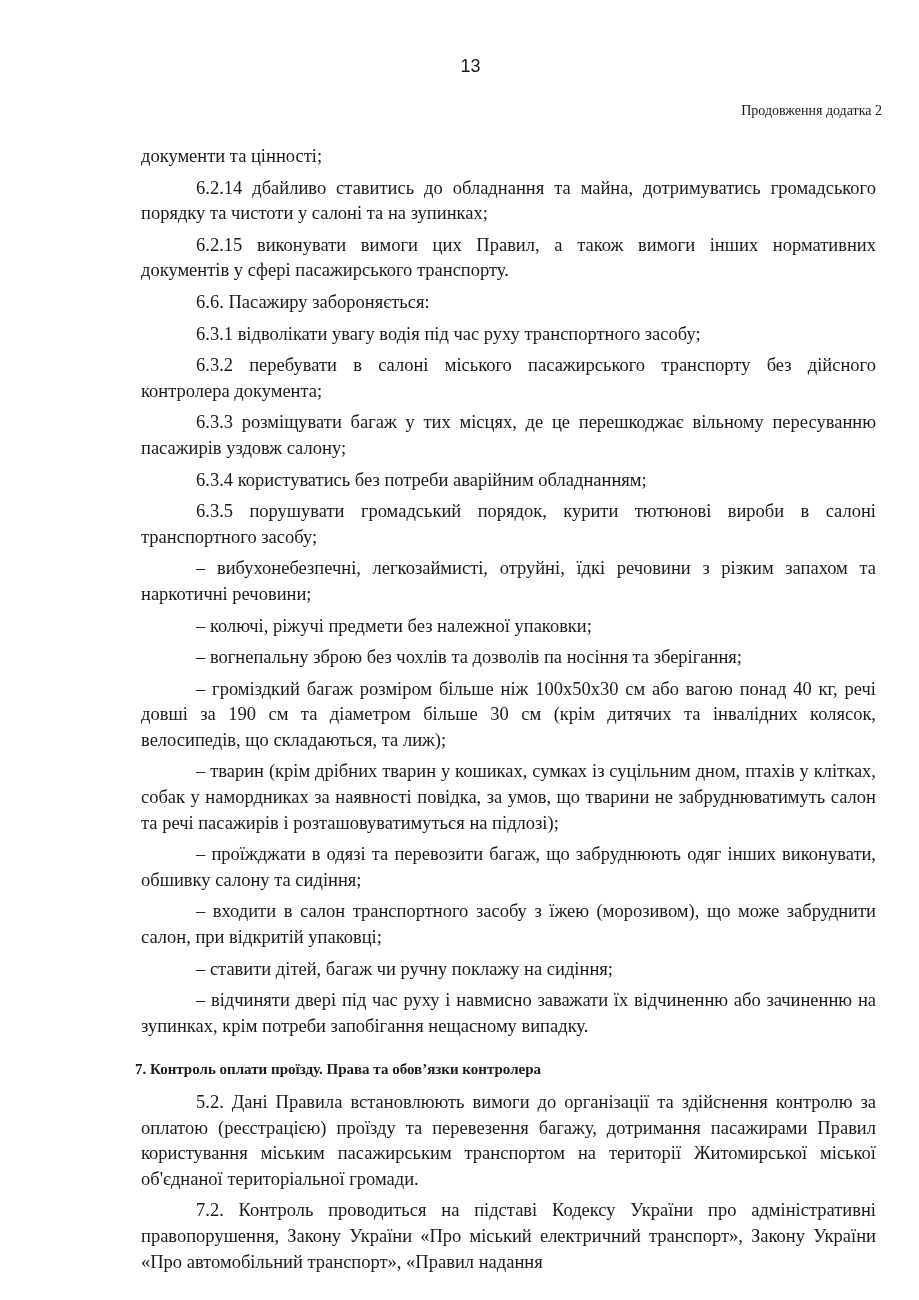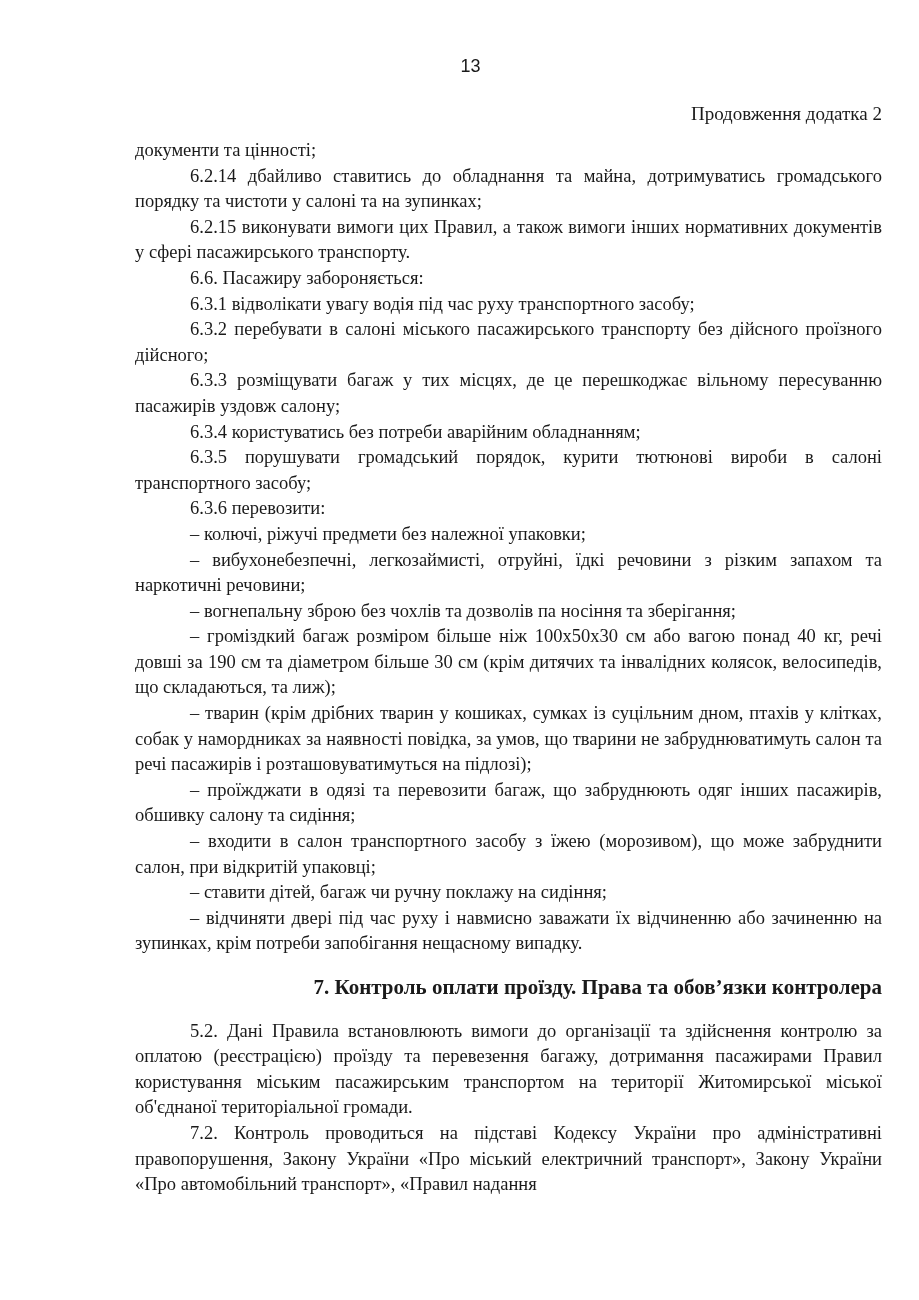--- a/index.html
+++ b/index.html
@@ -13,60 +13,59 @@
   }
   .page-number {
     position: absolute; top: 56px; left: 0; width: 100%;
     text-align: center;
     font-family: "Liberation Sans", "DejaVu Sans", sans-serif;
     font-size: 18px;
     margin-left: 11px;
   }
   .continuation {
     position: absolute; top: 103px; right: 37px;
-    font-size: 19px;
+    font-size: 14px;
   }
   .body {
     position: absolute; top: 138px; left: 135px; width: 747px;
     font-size: 18.5px;
     line-height: 25.6px;
   }
-  .p { text-align: justify; text-align-last: left; margin: 0; }
+  .p { text-align: justify; text-align-last: left; margin: 6px; }
   .ind { text-indent: 55px; }
   .heading {
     font-weight: bold;
-    text-align: right;
-    font-size: 21px;
-    margin: 18px 0 18px 0;
+    text-align: left;
+    font-size: 15px;
+    margin: 18px 0 7px 0;
     padding-left: 0;
   }
 </style>
 </head>
 <body>
 
 <div class="page-number">13</div>
 <div class="continuation">Продовження додатка 2</div>
 
 <div class="body">
   <p class="p">документи та цінності;</p>
   <p class="p ind">6.2.14 дбайливо ставитись до обладнання та майна, дотримуватись громадського порядку та чистоти у салоні та на зупинках;</p>
   <p class="p ind">6.2.15 виконувати вимоги цих Правил, а також вимоги інших нормативних документів у сфері пасажирського транспорту.</p>
   <p class="p ind">6.6. Пасажиру забороняється:</p>
   <p class="p ind">6.3.1 відволікати увагу водія під час руху транспортного засобу;</p>
-  <p class="p ind">6.3.2 перебувати в салоні міського пасажирського транспорту без дійсного проїзного дійсного;</p>
+  <p class="p ind">6.3.2 перебувати в салоні міського пасажирського транспорту без дійсного контролера документа;</p>
   <p class="p ind">6.3.3 розміщувати багаж у тих місцях, де це перешкоджає вільному пересуванню пасажирів уздовж салону;</p>
   <p class="p ind">6.3.4 користуватись без потреби аварійним обладнанням;</p>
   <p class="p ind">6.3.5 порушувати громадський порядок, курити тютюнові вироби в салоні транспортного засобу;</p>
-  <p class="p ind">6.3.6 перевозити:</p>
+  <p class="p ind">– вибухонебезпечні, легкозаймисті, отруйні, їдкі речовини з різким запахом та наркотичні речовини;</p>
   <p class="p ind">– колючі, ріжучі предмети без належної упаковки;</p>
-  <p class="p ind">– вибухонебезпечні, легкозаймисті, отруйні, їдкі речовини з різким запахом та наркотичні речовини;</p>
   <p class="p ind">– вогнепальну зброю без чохлів та дозволів па носіння та зберігання;</p>
   <p class="p ind">– громіздкий багаж розміром більше ніж 100х50х30 см або вагою понад 40 кг, речі довші за 190 см та діаметром більше 30 см (крім дитячих та інвалідних колясок, велосипедів, що складаються, та лиж);</p>
   <p class="p ind">– тварин (крім дрібних тварин у кошиках, сумках із суцільним дном, птахів у клітках, собак у намордниках за наявності повідка, за умов, що тварини не забруднюватимуть салон та речі пасажирів і розташовуватимуться на підлозі);</p>
-  <p class="p ind">– проїжджати в одязі та перевозити багаж, що забруднюють одяг інших пасажирів, обшивку салону та сидіння;</p>
+  <p class="p ind">– проїжджати в одязі та перевозити багаж, що забруднюють одяг інших виконувати, обшивку салону та сидіння;</p>
   <p class="p ind">– входити в салон транспортного засобу з їжею (морозивом), що може забруднити салон, при відкритій упаковці;</p>
   <p class="p ind">– ставити дітей, багаж чи ручну поклажу на сидіння;</p>
   <p class="p ind">– відчиняти двері під час руху і навмисно заважати їх відчиненню або зачиненню на зупинках, крім потреби запобігання нещасному випадку.</p>
 
   <div class="heading">7. Контроль оплати проїзду. Права та обов’язки контролера</div>
 
   <p class="p ind">5.2. Дані Правила встановлюють вимоги до організації та здійснення контролю за оплатою (реєстрацією) проїзду та перевезення багажу, дотримання пасажирами Правил користування міським пасажирським транспортом на території Житомирської міської об'єднаної територіальної громади.</p>
   <p class="p ind">7.2. Контроль проводиться на підставі Кодексу України про адміністративні правопорушення, Закону України «Про міський електричний транспорт», Закону України «Про автомобільний транспорт», «Правил надання</p>
 </div>
 

